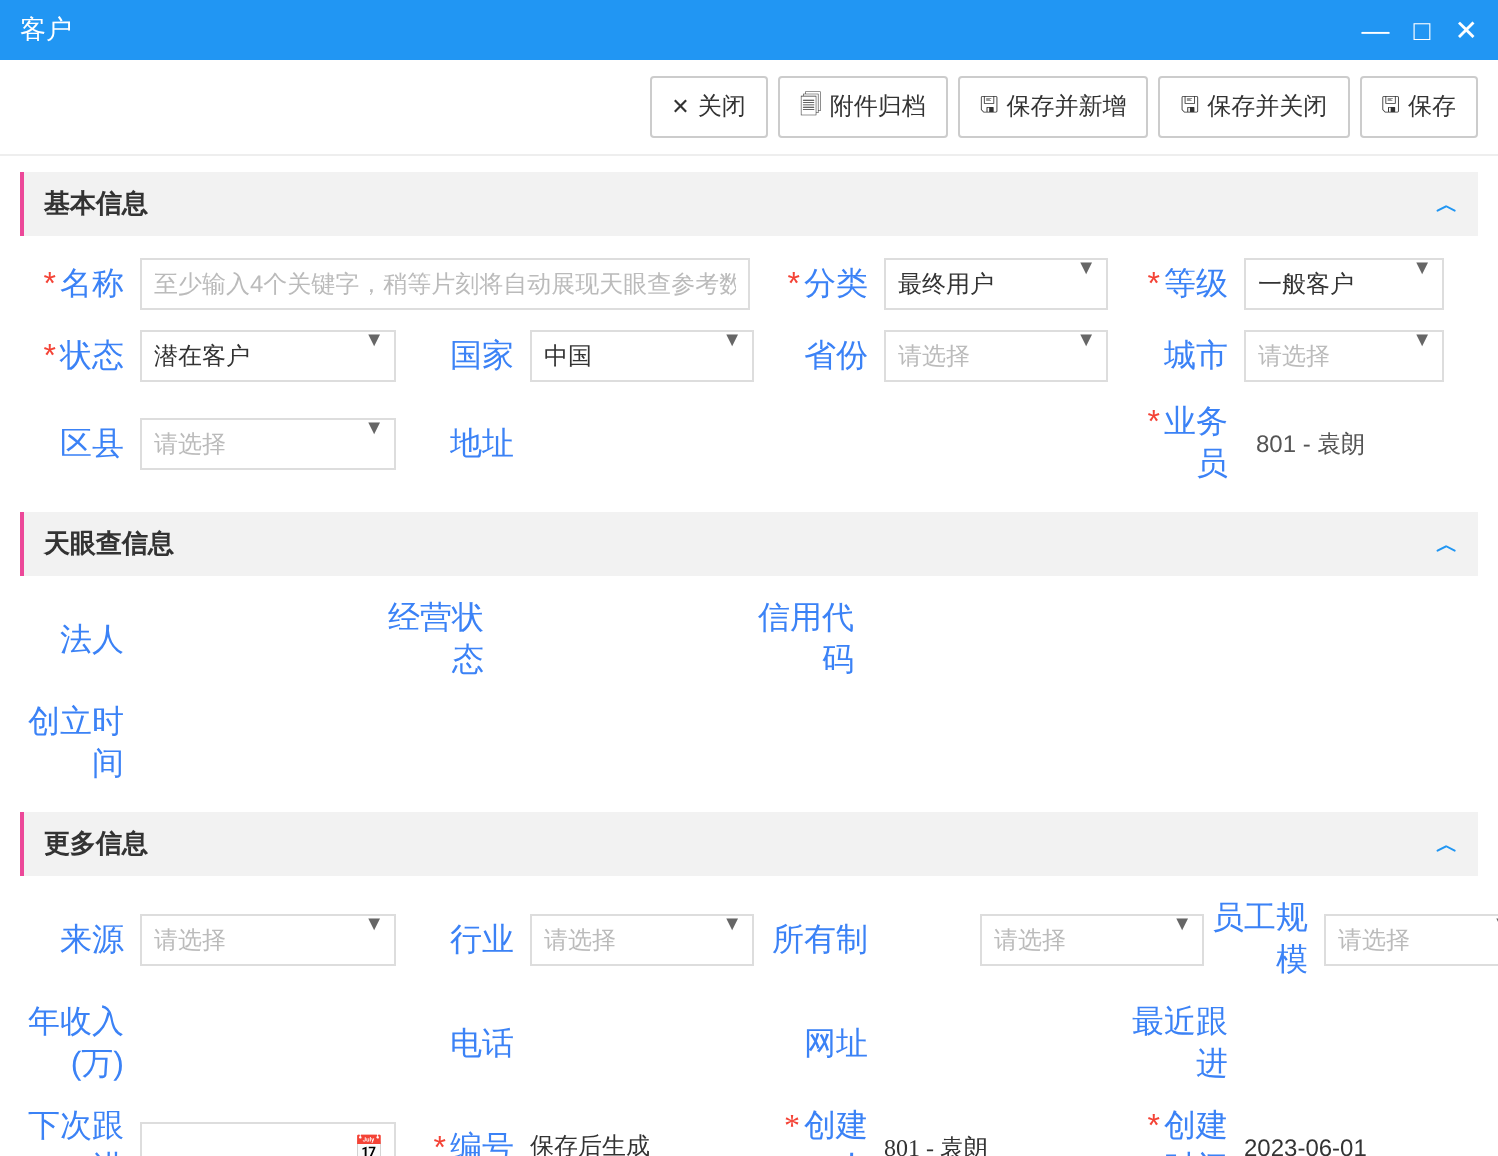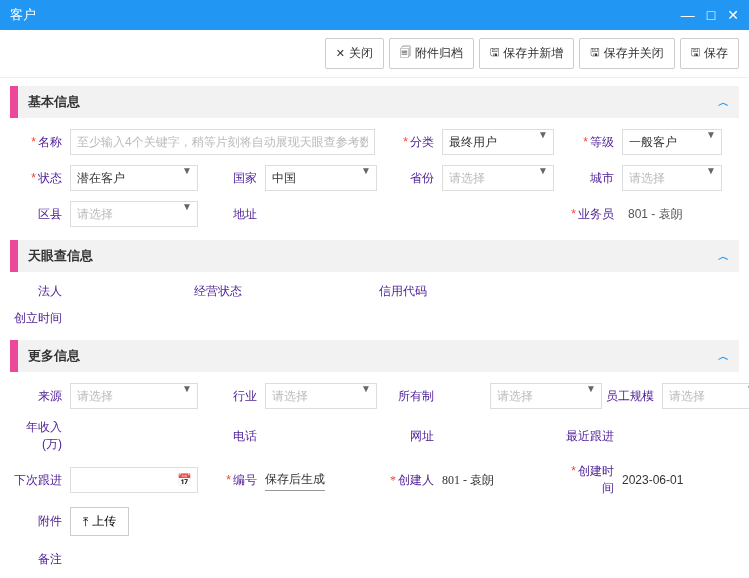--- a/index.html
+++ b/index.html
@@ -6,26 +6,26 @@
 body { font-family: "Microsoft YaHei", Arial, sans-serif; font-size: 12px; background: #fff; color: #333; width: 749px; }
 .header { background: #2196F3; color: #fff; height: 30px; display: flex; align-items: center; justify-content: space-between; padding: 0 10px; }
 .header-title { font-size: 13px; }
 .header-icons { display: flex; gap: 12px; }
 .header-icons span { cursor: pointer; font-size: 14px; }
 .toolbar { display: flex; justify-content: flex-end; padding: 8px 10px; gap: 5px; border-bottom: 1px solid #eee; }
 .btn { border: 1px solid #ccc; background: #fff; padding: 5px 10px; font-size: 12px; display: inline-flex; align-items: center; gap: 4px; cursor: pointer; border-radius: 2px; color: #333; }
 .btn-icon { font-size: 11px; }
 .content { padding: 0 10px 10px 10px; }
 .section { margin-top: 8px; }
-.section-header { background: #f2f2f2; border-left: 8px solid #ec4899; padding: 7px 10px; font-size: 13px; font-weight: 600; display: flex; justify-content: space-between; align-items: center; }
+.section-header { background: #f2f2f2; border-left: 2px solid #ec4899; padding: 7px 10px; font-size: 13px; font-weight: 600; display: flex; justify-content: space-between; align-items: center; }
 .collapse-icon { color: #2196F3; font-size: 11px; cursor: pointer; }
 .form { display: flex; flex-wrap: wrap; padding: 6px 0 0 0; }
 .form-row { display: flex; width: 100%; padding: 5px 0; }
 .field { display: flex; align-items: center; }
-.field-label { width: 60px; text-align: right; padding-right: 8px; color: #4c1d95; font-size: 12px; flex-shrink: 0; }
+.field-label { width: 60px; text-align: right; padding-right: 8px; color: #3b82f6; font-size: 16px; flex-shrink: 0; }
 .field-label.req::before { content: "*"; color: #f44336; margin-right: 2px; }
 .field-input { height: 26px; border: 1px solid #ddd; padding: 0 6px; font-size: 12px; color: #333; background: #fff; }
 .field-input::placeholder { color: #bbb; }
 .field-select { position: relative; display: flex; align-items: flex-start; }
 .dropdown-arrow { position: absolute; right: 6px; color: #666; pointer-events: none; font-size: 10px; }
 .readonly { border: none; background: transparent; color: #555; }
 .underline { border: none; border-bottom: 1px solid #999; background: transparent; }
 .upload-btn { border: 1px solid #ccc; background: #fff; padding: 5px 12px; cursor: pointer; display: inline-flex; align-items: center; gap: 4px; font-size: 12px; }
 .cal-icon { border: 1px solid #ddd; width: 26px; height: 26px; display: inline-flex; align-items: center; justify-content: center; border-left: none; color: #888; }
 </style>

